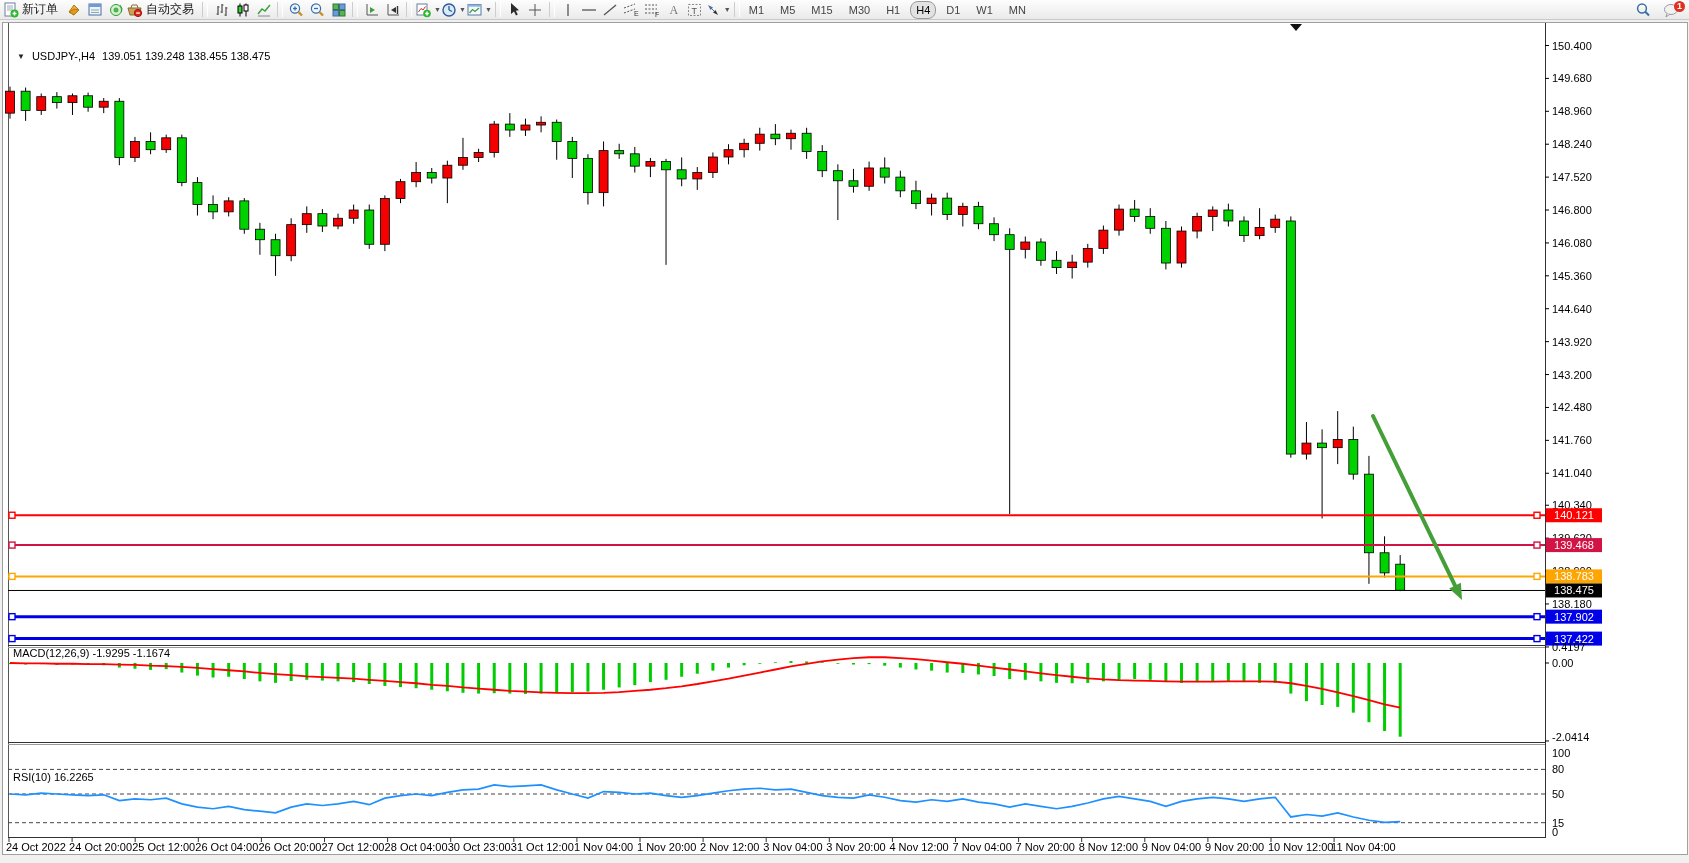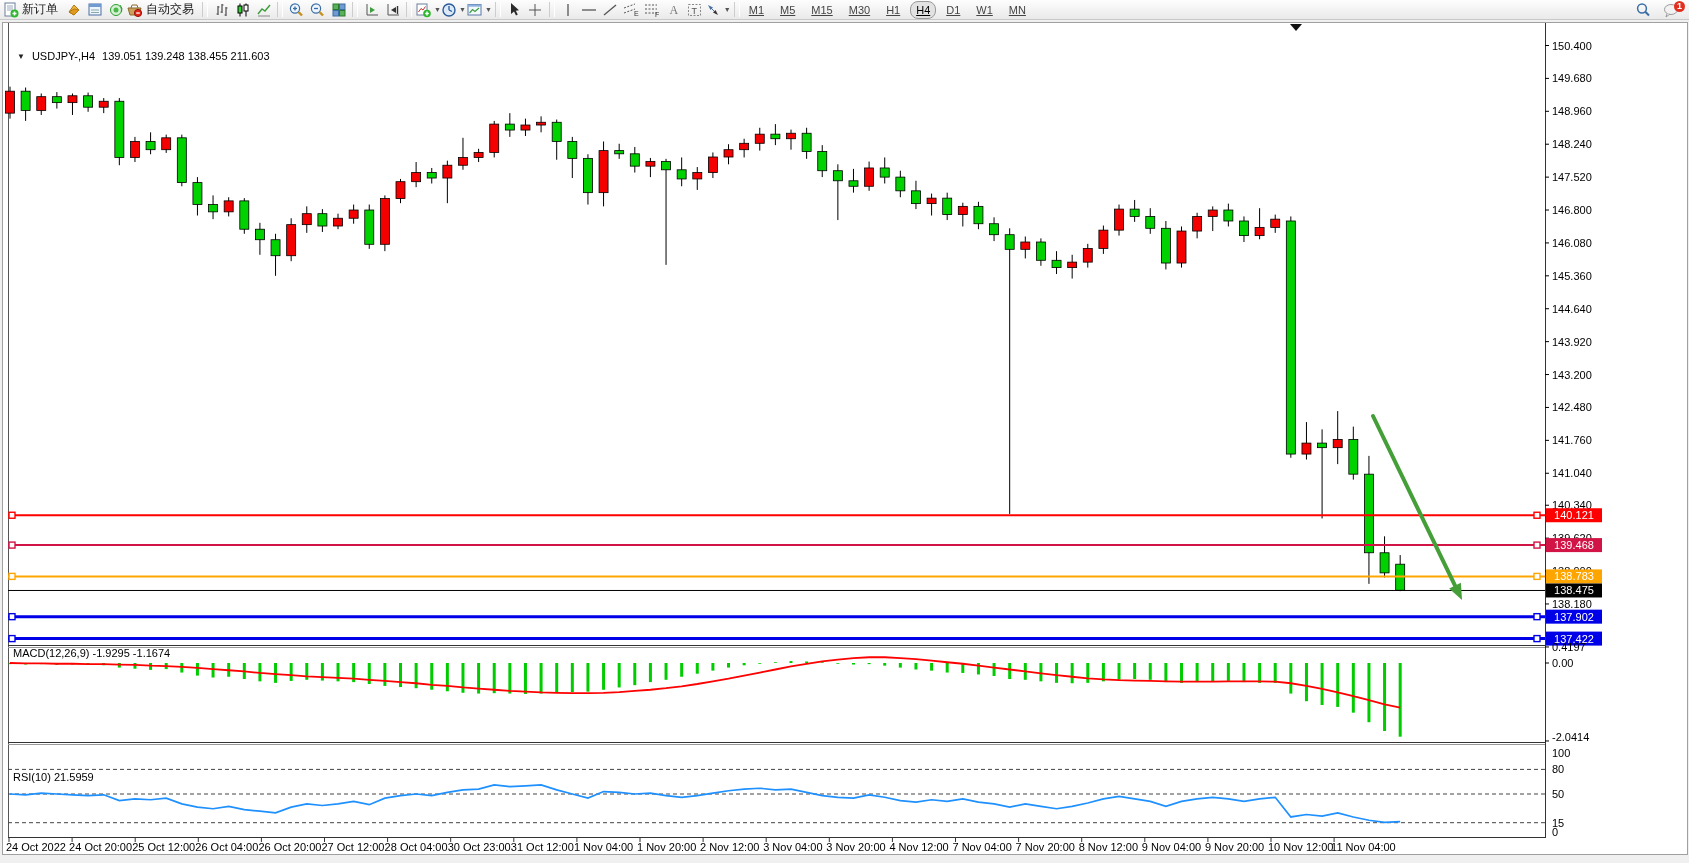--- a/index.html
+++ b/index.html
@@ -4,21 +4,21 @@
 <style>
   html,body{margin:0;padding:0;width:1689px;height:863px;background:#f0f0f0;overflow:hidden;
     font-family:"Liberation Sans",sans-serif;}
   .toolbar{position:absolute;top:0;left:0;width:1689px;height:20px;
     background:linear-gradient(#fdfdfd,#eaeaea);border-bottom:1px solid #c9c9c9;
     display:flex;align-items:center;z-index:10;padding-left:3px;box-sizing:border-box;}
   .tb-btn{height:14px;min-width:21px;display:flex;align-items:center;justify-content:center;gap:1px;}
   .tb-text{font-size:12px;color:#1a1a1a;padding:0 5px 0 2px;white-space:nowrap;}
   .sep{width:4px;height:15px;border-left:1px solid #cdcdcd;border-right:1px solid #ffffff;margin:0 3px;}
   .drop{font-size:7px;color:#555;margin-left:1px;}
-  .tf-btn{font-size:11px;color:#454545;padding:0 5px;height:16px;line-height:16px;border:1px solid transparent;text-decoration:underline;}
+  .tf-btn{font-size:11px;color:#454545;padding:0 5px;height:16px;line-height:16px;border:1px solid transparent;}
   .tf-btn.active{border:1px solid #9a9a9a;background:#e2e2e2;border-radius:8px;color:#000;}
   .right-tools{margin-left:auto;display:flex;align-items:center;margin-right:8px;position:relative;}
   .chat-badge{position:absolute;top:-2px;right:-4px;background:#e03020;color:#fff;font-size:9px;
     border-radius:7px;min-width:11px;height:11px;line-height:11px;text-align:center;font-weight:bold;}
   .chart-window{position:absolute;left:2px;top:22px;width:1684px;height:831px;background:#ffffff;
     border:1px solid #a0a0a0;z-index:1;}
   #chart-svg{position:absolute;left:0;top:0;z-index:5;pointer-events:none;}
   .chart-header{position:absolute;left:14px;top:27px;z-index:6;font-size:11px;color:#000;
     display:flex;gap:7px;align-items:center;white-space:nowrap;}
   .hdr-arrow{font-size:8px;color:#222;}
@@ -259,29 +259,29 @@
         </svg>
       <span class="chat-badge">1</span>
     </div>
   </div>
 </div>
 
 <div class="chart-window">
   <div class="chart-header">
     <span class="hdr-arrow">▼</span>
     <span>USDJPY-,H4</span>
-    <span>139.051 139.248 138.455 211.603</span>
+    <span>139.051 139.248 138.455 138.475</span>
   </div>
   <div class="macd-label">
     <span>MACD(12,26,9)</span>
     <span>-1.9295 -1.1674</span>
   </div>
   <div class="rsi-label">
     <span>RSI(10)</span>
-    <span>21.5959</span>
+    <span>16.2265</span>
   </div>
 </div>
 <svg id="chart-svg" width="1689" height="863">
     <g>
       <line x1="8.5" y1="23" x2="8.5" y2="837" stroke="#555" stroke-width="1"></line>
       <line x1="1545.5" y1="23" x2="1545.5" y2="838" stroke="#333" stroke-width="1"></line>
       <line x1="8" y1="645.5" x2="1545" y2="645.5" stroke="#333"></line>
       <line x1="8" y1="647.5" x2="1545" y2="647.5" stroke="#999"></line>
       <line x1="8" y1="742.5" x2="1545" y2="742.5" stroke="#333"></line>
       <line x1="8" y1="744.5" x2="1545" y2="744.5" stroke="#999"></line>

